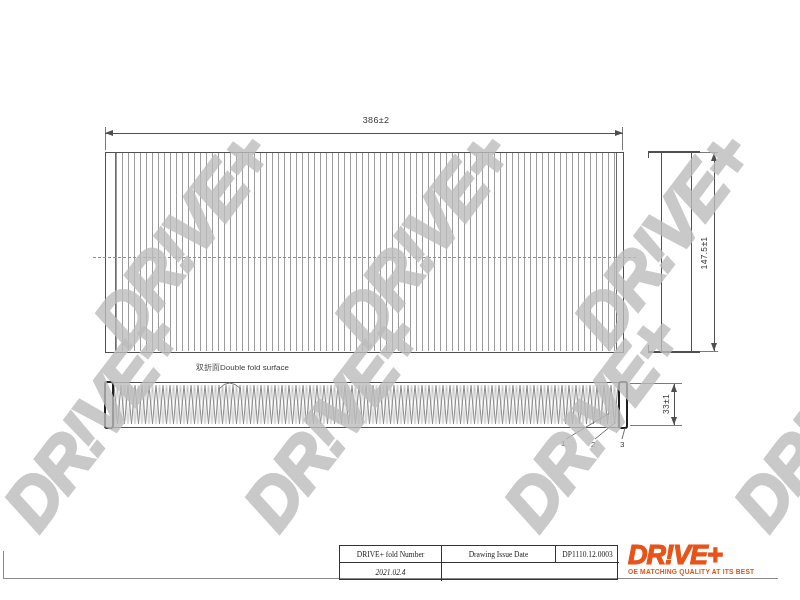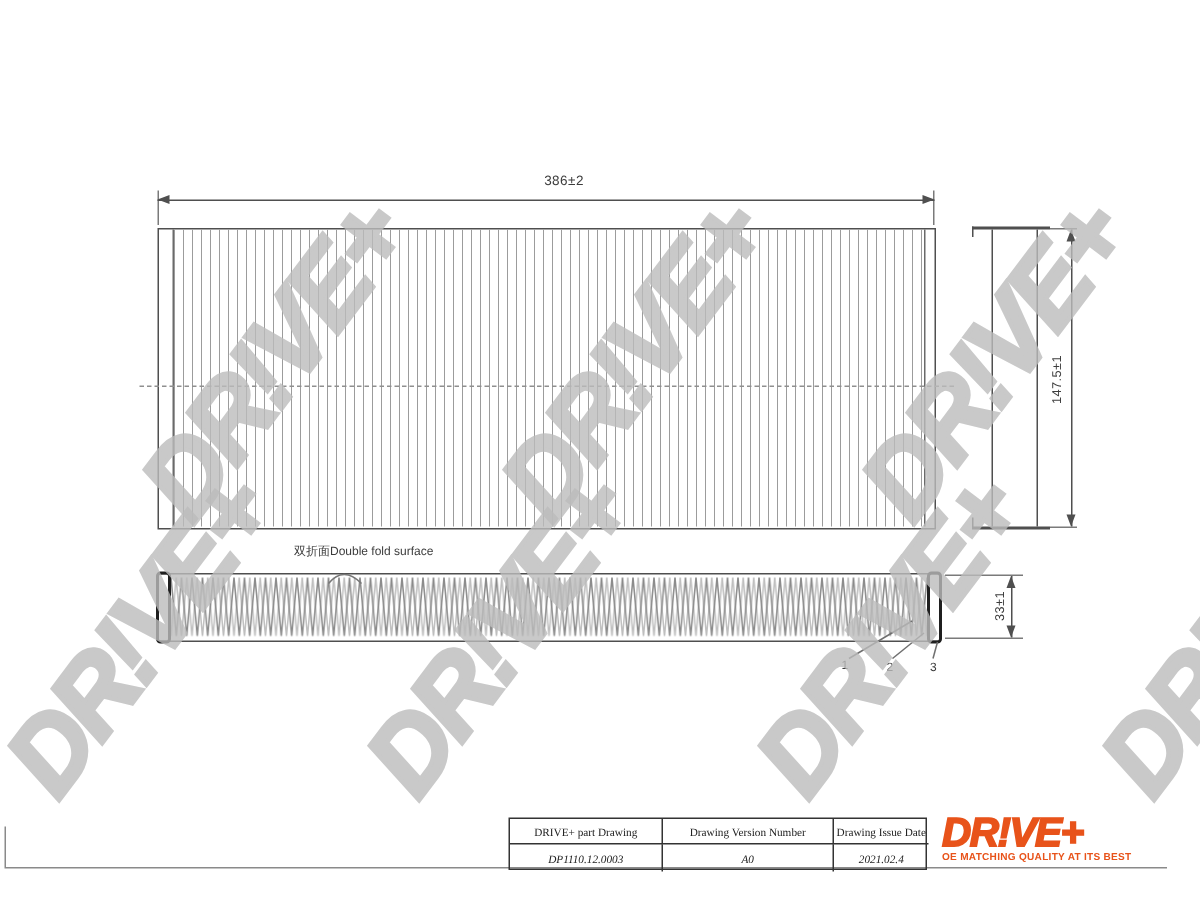--- a/index.html
+++ b/index.html
@@ -113,25 +113,23 @@
     <path d="M219,389 Q229,377 241,389" fill="none" stroke="#777" stroke-width="1"></path>
   </svg>
   <div class="callout-num" style="left:561px;top:439px;">1</div>
   <div class="callout-num" style="left:591px;top:440px;">2</div>
   <div class="callout-num" style="left:620px;top:440px;">3</div>
 
   <div class="hl" style="left:3px;top:578px;width:775px;background:#8a8a8a;"></div>
   <div class="vl" style="left:3px;top:551px;height:27px;background:#8a8a8a;"></div>
 
   <div id="titleblock">
-    <div class="cell">DRIVE+ part Drawing</div>
-    <div class="cell">Drawing Version Number</div>
+    <div class="cell">DRIVE+ fold Number</div>
     <div class="cell">Drawing Issue Date</div>
     <div class="cell">DP1110.12.0003</div>
-    <div class="cell">A0</div>
     <div class="cell">2021.02.4</div>
   </div>
 
   <div id="logo">
     <div class="logotext">DR!VE+</div>
     <div class="tagline">OE MATCHING QUALITY AT ITS BEST</div>
   </div>
 
   <div class="wm" style="left:182px;top:240px;">DR!VE+</div>
   <div class="wm" style="left:422px;top:240px;">DR!VE+</div>

